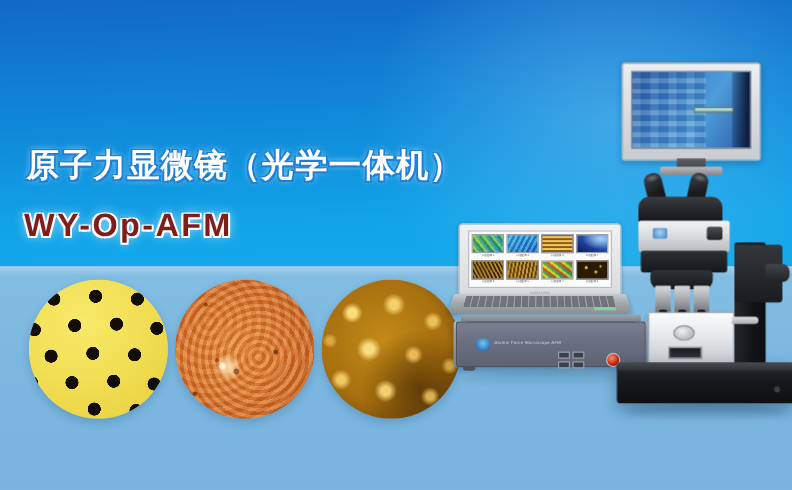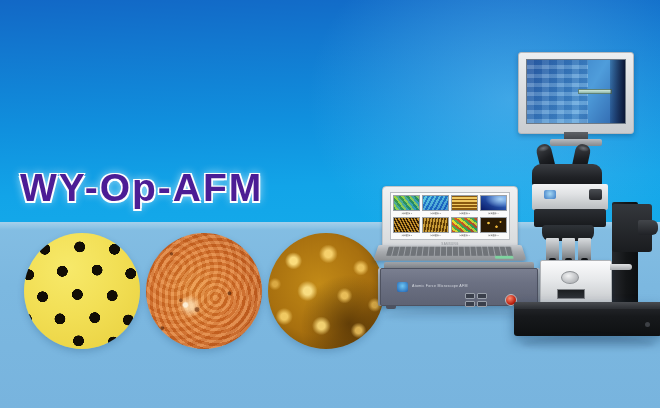--- a/index.html
+++ b/index.html
@@ -35,22 +35,22 @@
     font-size:27px;line-height:32px;font-weight:bold;letter-spacing:1px;
     color:#ffffff;
     text-shadow:
       -1.4px -1.4px 0 #1f7fd4, 1.4px -1.4px 0 #1f7fd4,
       -1.4px  1.4px 0 #1f7fd4, 1.4px  1.4px 0 #1f7fd4,
        0 0 6px rgba(255,255,255,.75);
     white-space:nowrap;
   }
   .title-model{
     position:absolute;left:20px;top:166px;
-    font-size:39px;line-height:44px;font-weight:bold;letter-spacing:2px;
-    color:#4c1d95;
+    font-size:27px;line-height:44px;font-weight:bold;letter-spacing:2px;
+    color:#7f1d1d;
     text-shadow:
       -1.5px -1.5px 0 #ffffff, 1.5px -1.5px 0 #ffffff,
       -1.5px  1.5px 0 #ffffff, 1.5px  1.5px 0 #ffffff,
        0 0 10px rgba(255,255,255,.9);
     white-space:nowrap;
   }
 
   
   .sample{
     position:absolute;border-radius:50%;overflow:hidden;
@@ -334,20 +334,21 @@
   }
 </style>
 </head>
 <body>
 
 <div class="banner">
 
   <div class="bg-top"></div>
   <div class="bg-bottom"></div>
 
+  <div class="title-cn">原子力显微镜（光学一体机）</div>
   <div class="title-model">WY-Op-AFM</div>
 
   <div class="sample sample-1"></div>
   <div class="sample sample-2"></div>
   <div class="sample sample-3"></div>
 
   <div class="laptop">
     <div class="lap-lid">
       <div class="lap-screen">
         <div class="cell">

